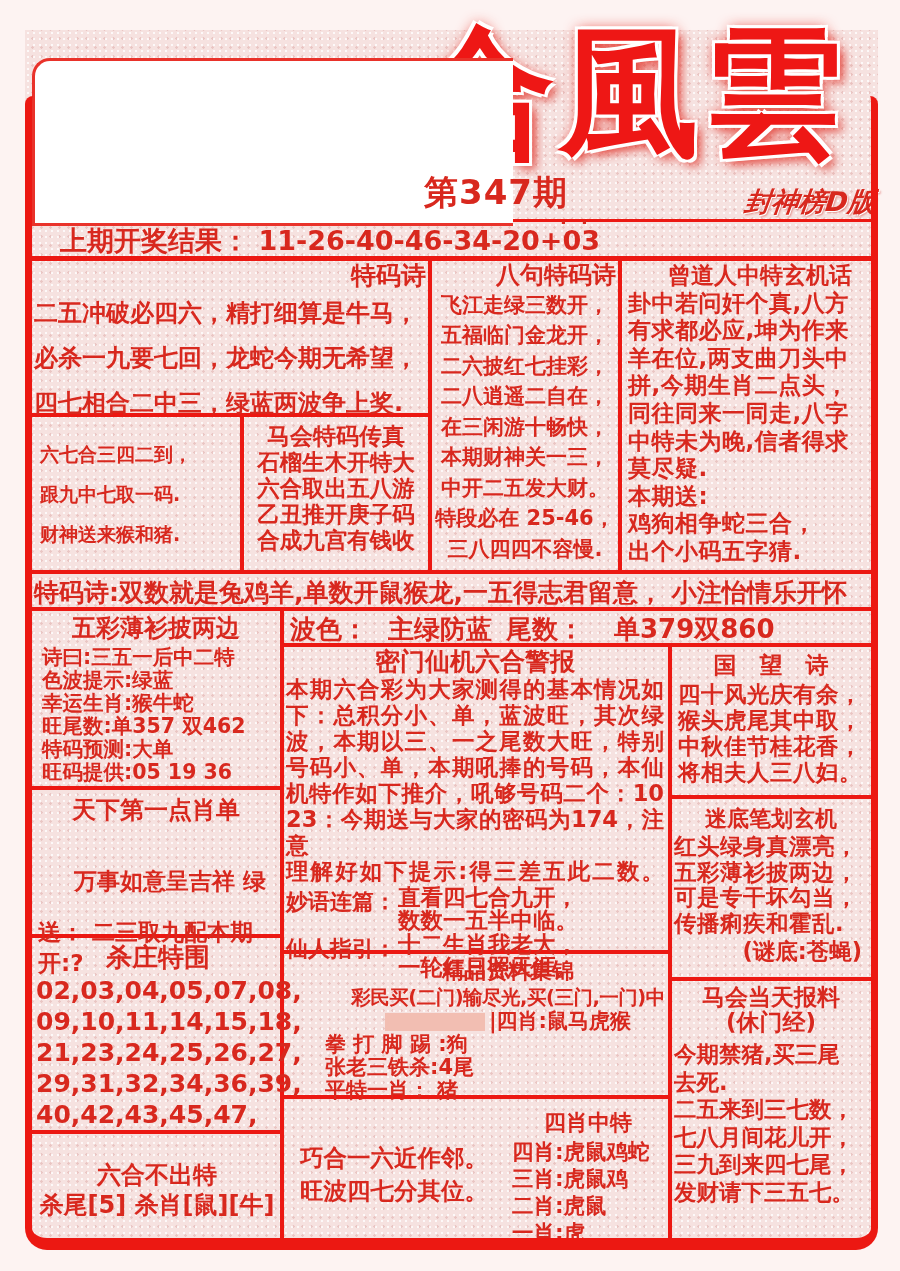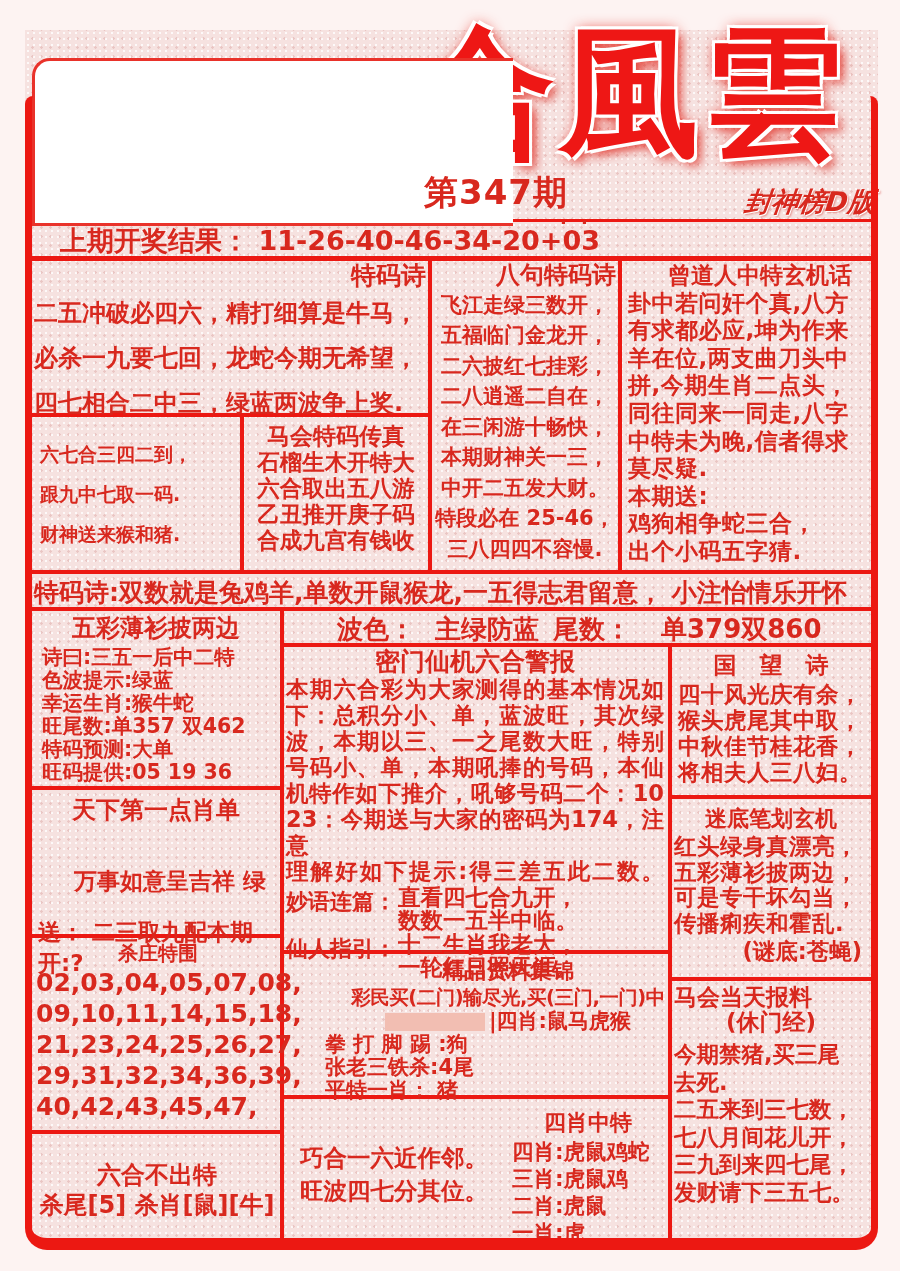--- a/index.html
+++ b/index.html
@@ -56,42 +56,42 @@
   .xj-title{font-size:23px;text-align:center;padding-left:26px;line-height:1.2;}
   .xj-lines{font-size:23px;line-height:27.6px;padding-left:4px;letter-spacing:.5px;}
   .banner{position:absolute;left:34px;top:576px;width:838px;z-index:2;font-size:25px;white-space:nowrap;}
   .zd-title{font-size:24px;text-align:center;}
   .zd-lines{font-size:20.5px;line-height:23px;padding:2px 0 0 6px;}
   .dx-line1{font-size:23px;text-align:right;padding-right:10px;margin-top:40px;}
   .dx-line2{font-size:23px;padding-left:2px;margin-top:20px;}
   .sz-lines{font-size:25px;line-height:31px;letter-spacing:0;}
   .bct{font-size:24px;line-height:30px;text-align:center;padding-top:26px;}
   .bose{position:absolute;left:290px;top:612px;width:580px;z-index:2;font-size:26px;white-space:nowrap;}
-  .bose .gap1{margin-right:20px;margin-left:47px;}
+  .bose .gap1{margin-right:20px;}
   .bose .gap2{margin-right:14px;}
   .bose .gap3{margin-right:30px;}
   .mimen-title{font-size:25px;text-align:center;line-height:28px;}
   .jline{font-size:22.5px;line-height:26px;text-align:justify;text-align-last:justify;}
   .guide-row{display:flex;margin-top:2px;}
   .guide-label{font-size:22px;width:112px;flex:none;padding-top:1px;}
   .guide-text{font-size:22.5px;line-height:22.5px;}
   .jp-title{font-size:22px;text-align:center;}
   .jp-line1{font-size:19.5px;letter-spacing:-0.5px;text-align:center;line-height:24px;white-space:nowrap;}
   .jp-line2{font-size:21px;text-align:center;line-height:23px;}
   .redact{display:inline-block;width:100px;height:18px;background:#f2beb2;vertical-align:middle;margin-right:4px;}
   .jp-line{font-size:21px;line-height:23px;padding-left:6px;}
   .qiaohe{font-size:23.5px;line-height:33px;}
   .sx-title{font-size:22px;text-align:center;}
   .sx-lines{font-size:21.5px;line-height:27px;}
   .gw-title{font-size:23px;text-align:center;}
   .gw-lines{font-size:22.5px;line-height:26px;padding-left:4px;letter-spacing:.5px;}
   .md-title{font-size:22px;text-align:center;}
   .md-lines{font-size:22.5px;line-height:25.5px;letter-spacing:.5px;}
   .md-answer{font-size:22.5px;text-align:right;padding-right:6px;}
-  .mh-title{font-size:23px;text-align:left;line-height:25px;}
+  .mh-title{font-size:23px;text-align:center;line-height:25px;}
   .mh-sub{font-size:23px;text-align:center;line-height:25px;}
   .mh-lines{font-size:22.5px;line-height:27.5px;margin-top:6px;}
 </style>
 </head>
 <body>
 
 <div class="page">
 
   <div class="texture"></div>
 
@@ -181,21 +181,21 @@
 旺码提供:05 19 36</div>
   </div>
 
   <div class="cell" style="left:36px;top:794px;width:240px;">
     <div class="zd-title">天下第一点肖单</div>
     <div class="dx-line1">万事如意呈吉祥 绿</div>
     <div class="dx-line2">送： 二三取九配本期 开:?</div>
   </div>
 
   <div class="cell" style="left:36px;top:940px;width:244px;">
-    <div class="zd-title" style="font-size:20px;">杀庄特围</div>
+    <div class="zd-title" style="font-size:26px;">杀庄特围</div>
     <div class="sz-lines pre">02,03,04,05,07,08,
 09,10,11,14,15,18,
 21,23,24,25,26,27,
 29,31,32,34,36,39,
 40,42,43,45,47,</div>
   </div>
 
   <div class="cell" style="left:36px;top:1134px;width:242px;">
     <div class="bct">
       <div>六合不出特</div>

